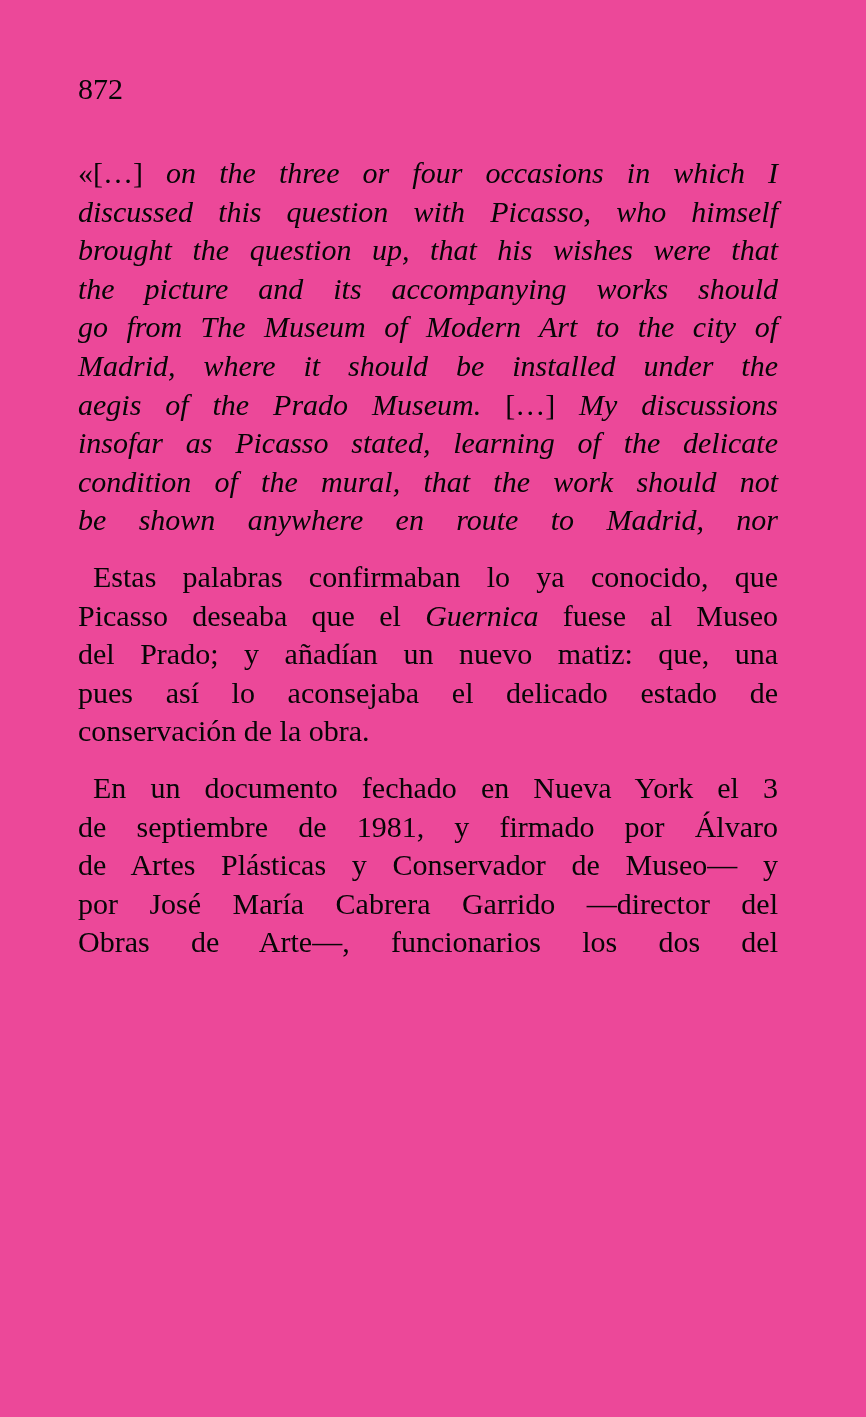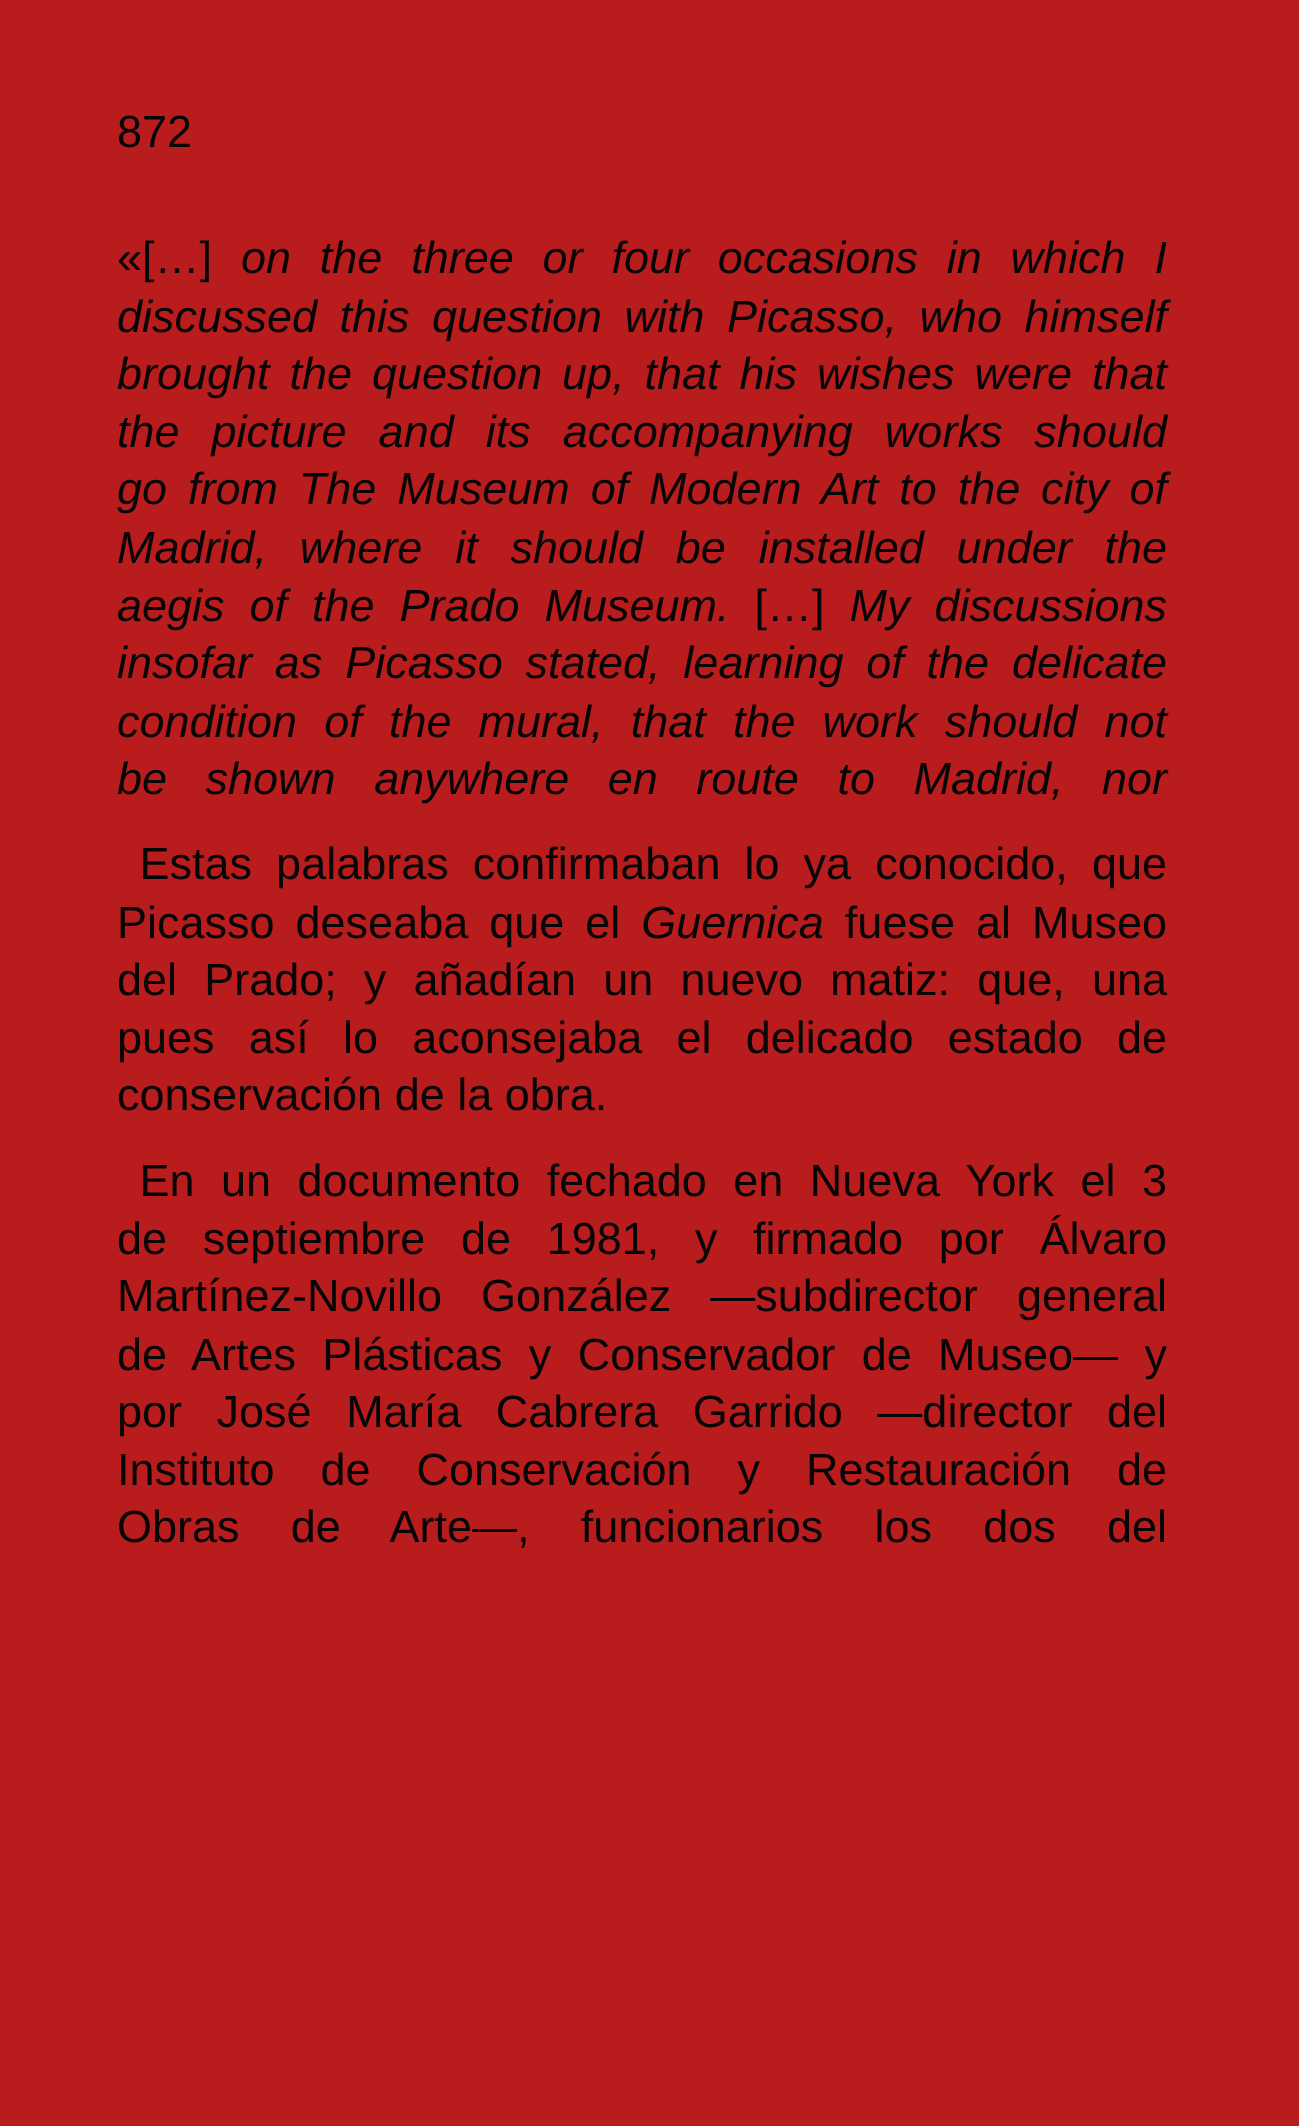--- a/index.html
+++ b/index.html
@@ -4,23 +4,23 @@
 <style>
   html, body {
     margin: 0;
     padding: 0;
     background: #ffffff;
   }
   .page {
     position: relative;
     width: 866px;
     height: 1417px;
-    background: #b91c1c;
+    background: #ec4899;
     overflow: hidden;
-    font-family: Liberation Sans, sans-serif;
+    font-family: Liberation Serif, serif;
     color: #060606;
   }
   .page-number {
     position: absolute;
     left: 78px;
     top: 72px;
     font-size: 30px;
     line-height: 34px;
   }
   .text-column {
@@ -73,20 +73,18 @@
       <div class="block block-estas-paragraph">
         <div class="line indent"><span class="seg-roman">Estas palabras confirmaban lo ya conocido, que</span></div>
         <div class="line"><span class="seg-roman">Picasso deseaba que el </span><span class="seg-italic">Guernica</span><span class="seg-roman"> fuese al Museo</span></div>
         <div class="line"><span class="seg-roman">del Prado; y añadían un nuevo matiz: que, una</span></div>
         <div class="line"><span class="seg-roman">pues así lo aconsejaba el delicado estado de</span></div>
         <div class="line no-justify"><span class="seg-roman">conservación de la obra.</span></div>
       </div>
       <div class="block block-document-paragraph">
         <div class="line indent"><span class="seg-roman">En un documento fechado en Nueva York el 3</span></div>
         <div class="line"><span class="seg-roman">de septiembre de 1981, y firmado por Álvaro</span></div>
-        <div class="line"><span class="seg-roman">Martínez-Novillo González —subdirector general</span></div>
         <div class="line"><span class="seg-roman">de Artes Plásticas y Conservador de Museo— y</span></div>
         <div class="line"><span class="seg-roman">por José María Cabrera Garrido —director del</span></div>
-        <div class="line"><span class="seg-roman">Instituto de Conservación y Restauración de</span></div>
         <div class="line"><span class="seg-roman">Obras de Arte—, funcionarios los dos del</span></div>
       </div>
     </div>
 </div>
 
 </body></html>

